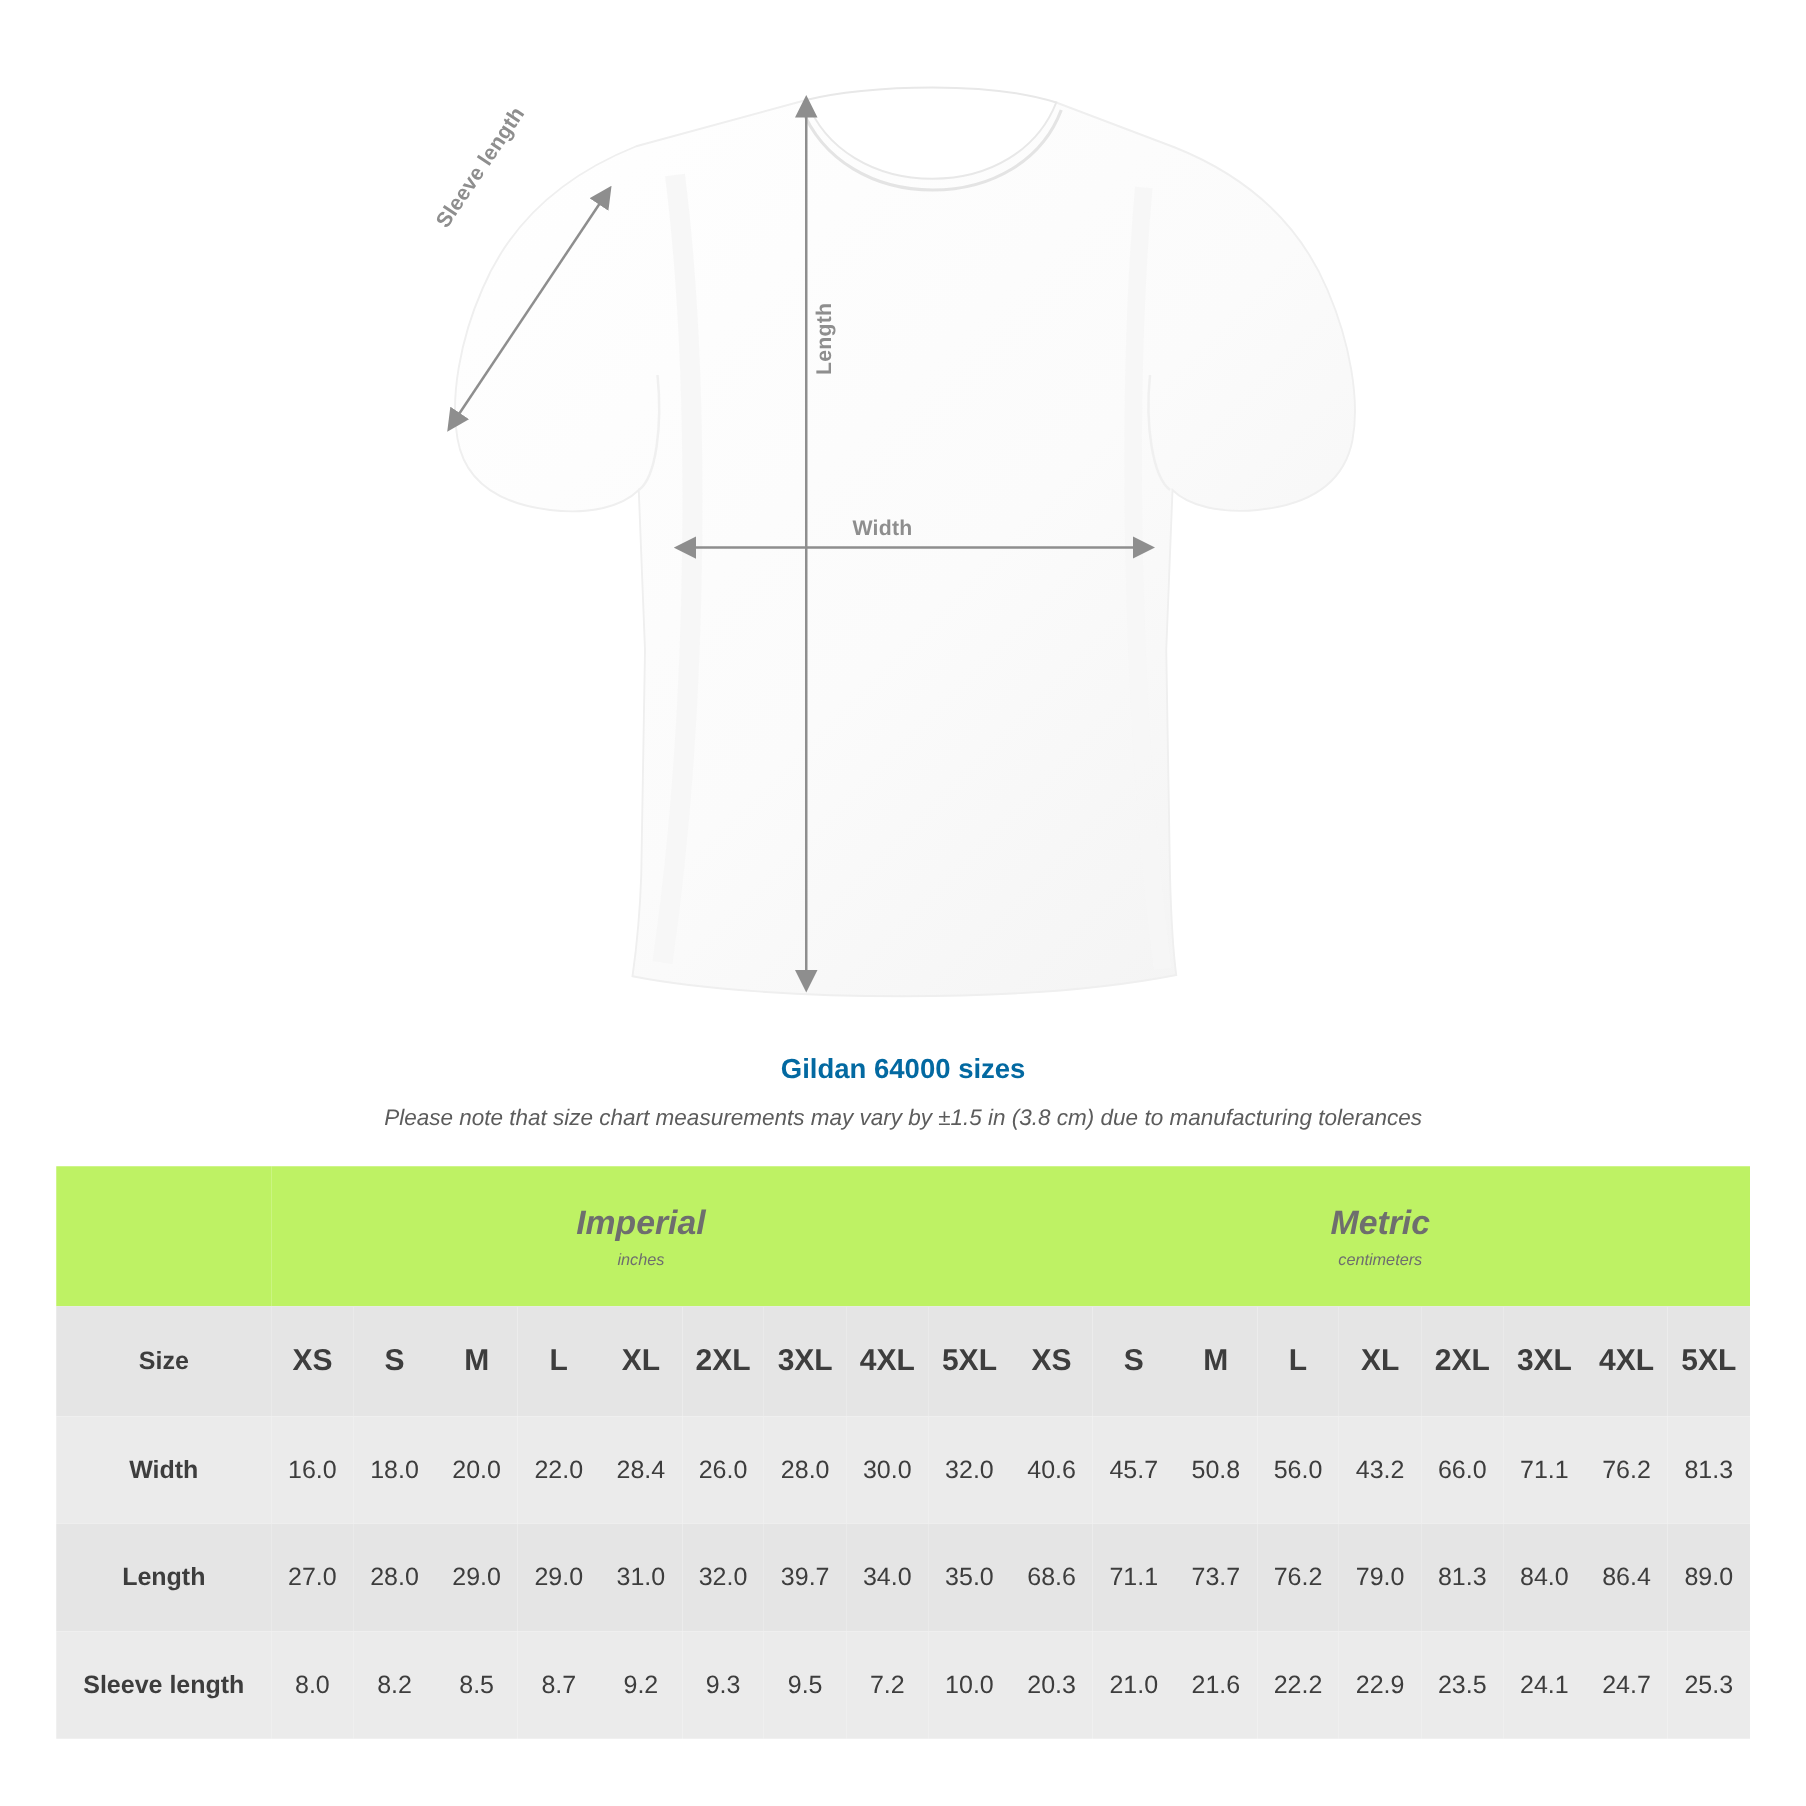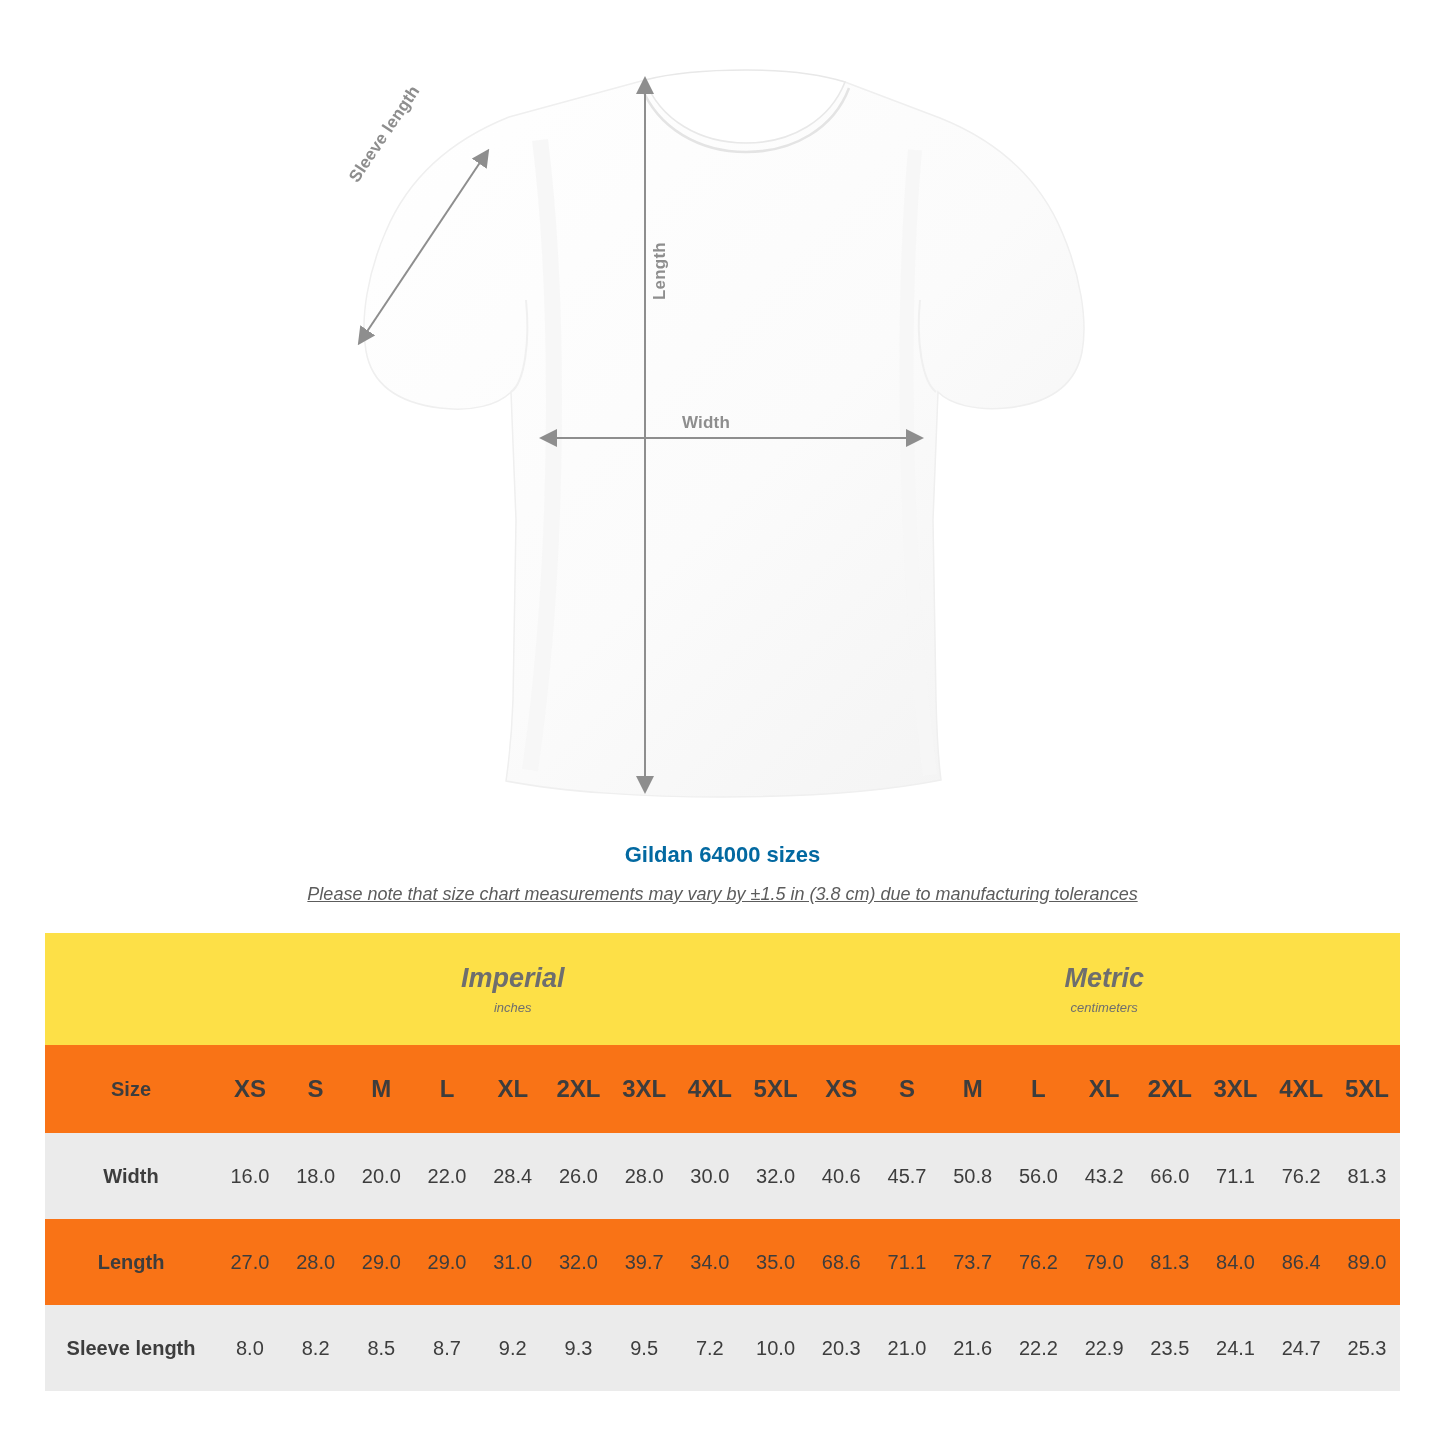--- a/index.html
+++ b/index.html
@@ -65,40 +65,39 @@
     font-size: 22px;
     font-weight: bold;
     color: #0369a1;
     margin: 0;
   }
   .chart-note {
     font-size: 18px;
     font-style: italic;
     color: #5c5c5c;
     margin: 16px 0 0 0;
-    text-decoration: underline;
   }
 
   
   .table-wrap {
     margin: 28px 45px 0 45px;
     width: 1355px;
   }
   table.size-table {
     border-collapse: collapse;
     width: 100%;
     table-layout: fixed;
   }
   table.size-table td, table.size-table th {
     border: none;
     text-align: center;
     vertical-align: middle;
   }
   .unit-header td {
-    background: #fde047;
+    background: #bef264;
     height: 112px;
     padding: 0;
   }
   .unit-name {
     font-size: 27px;
     font-style: italic;
     font-weight: bold;
     color: #6e6e6e;
     line-height: 1.15;
   }
@@ -115,21 +114,21 @@
     color: #3d3d3d;
     background: #ffffff;
   }
   .row-sizes td.rowlabel {
     font-size: 20px;
   }
   tr.shaded td {
     background: #ebebeb;
   }
   tr.plain td {
-    background: #f97316;
+    background: #e5e5e5;
   }
   .data-row td {
     height: 84px;
     font-size: 20px;
     color: #3d3d3d;
   }
   .data-row td.rowlabel {
     font-weight: bold;
   }
   col.c-label { width: 172px; }

